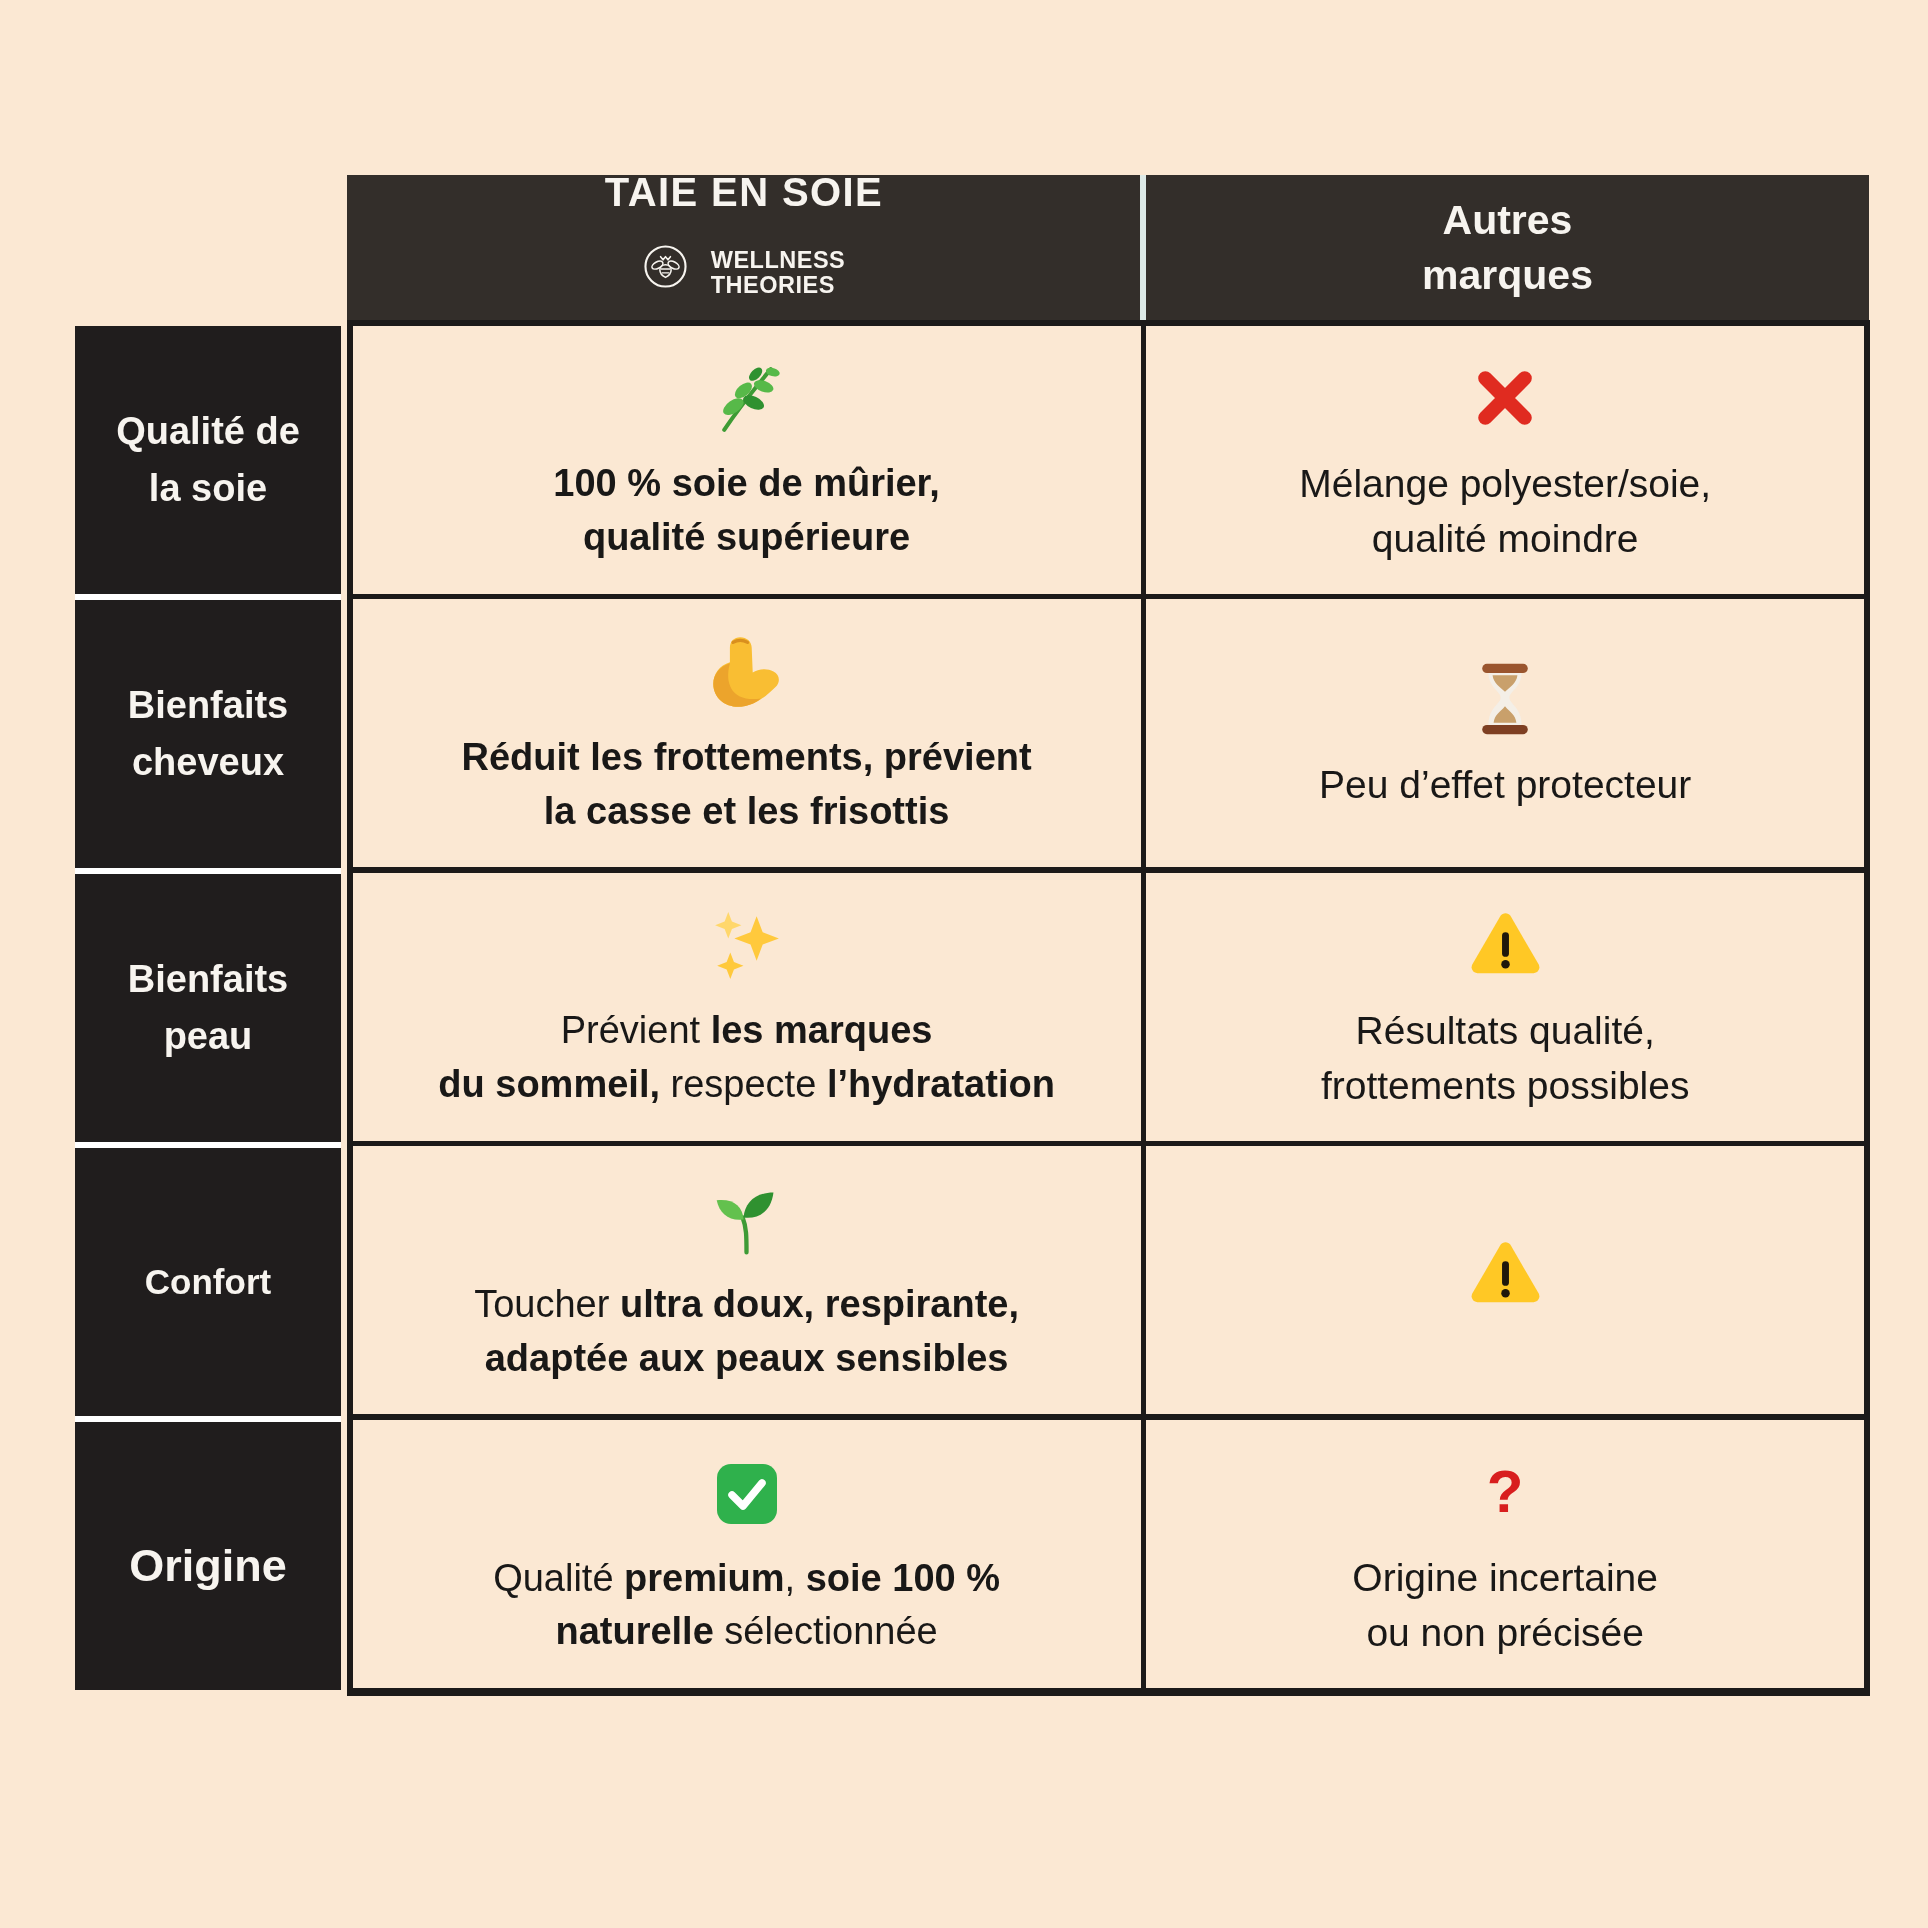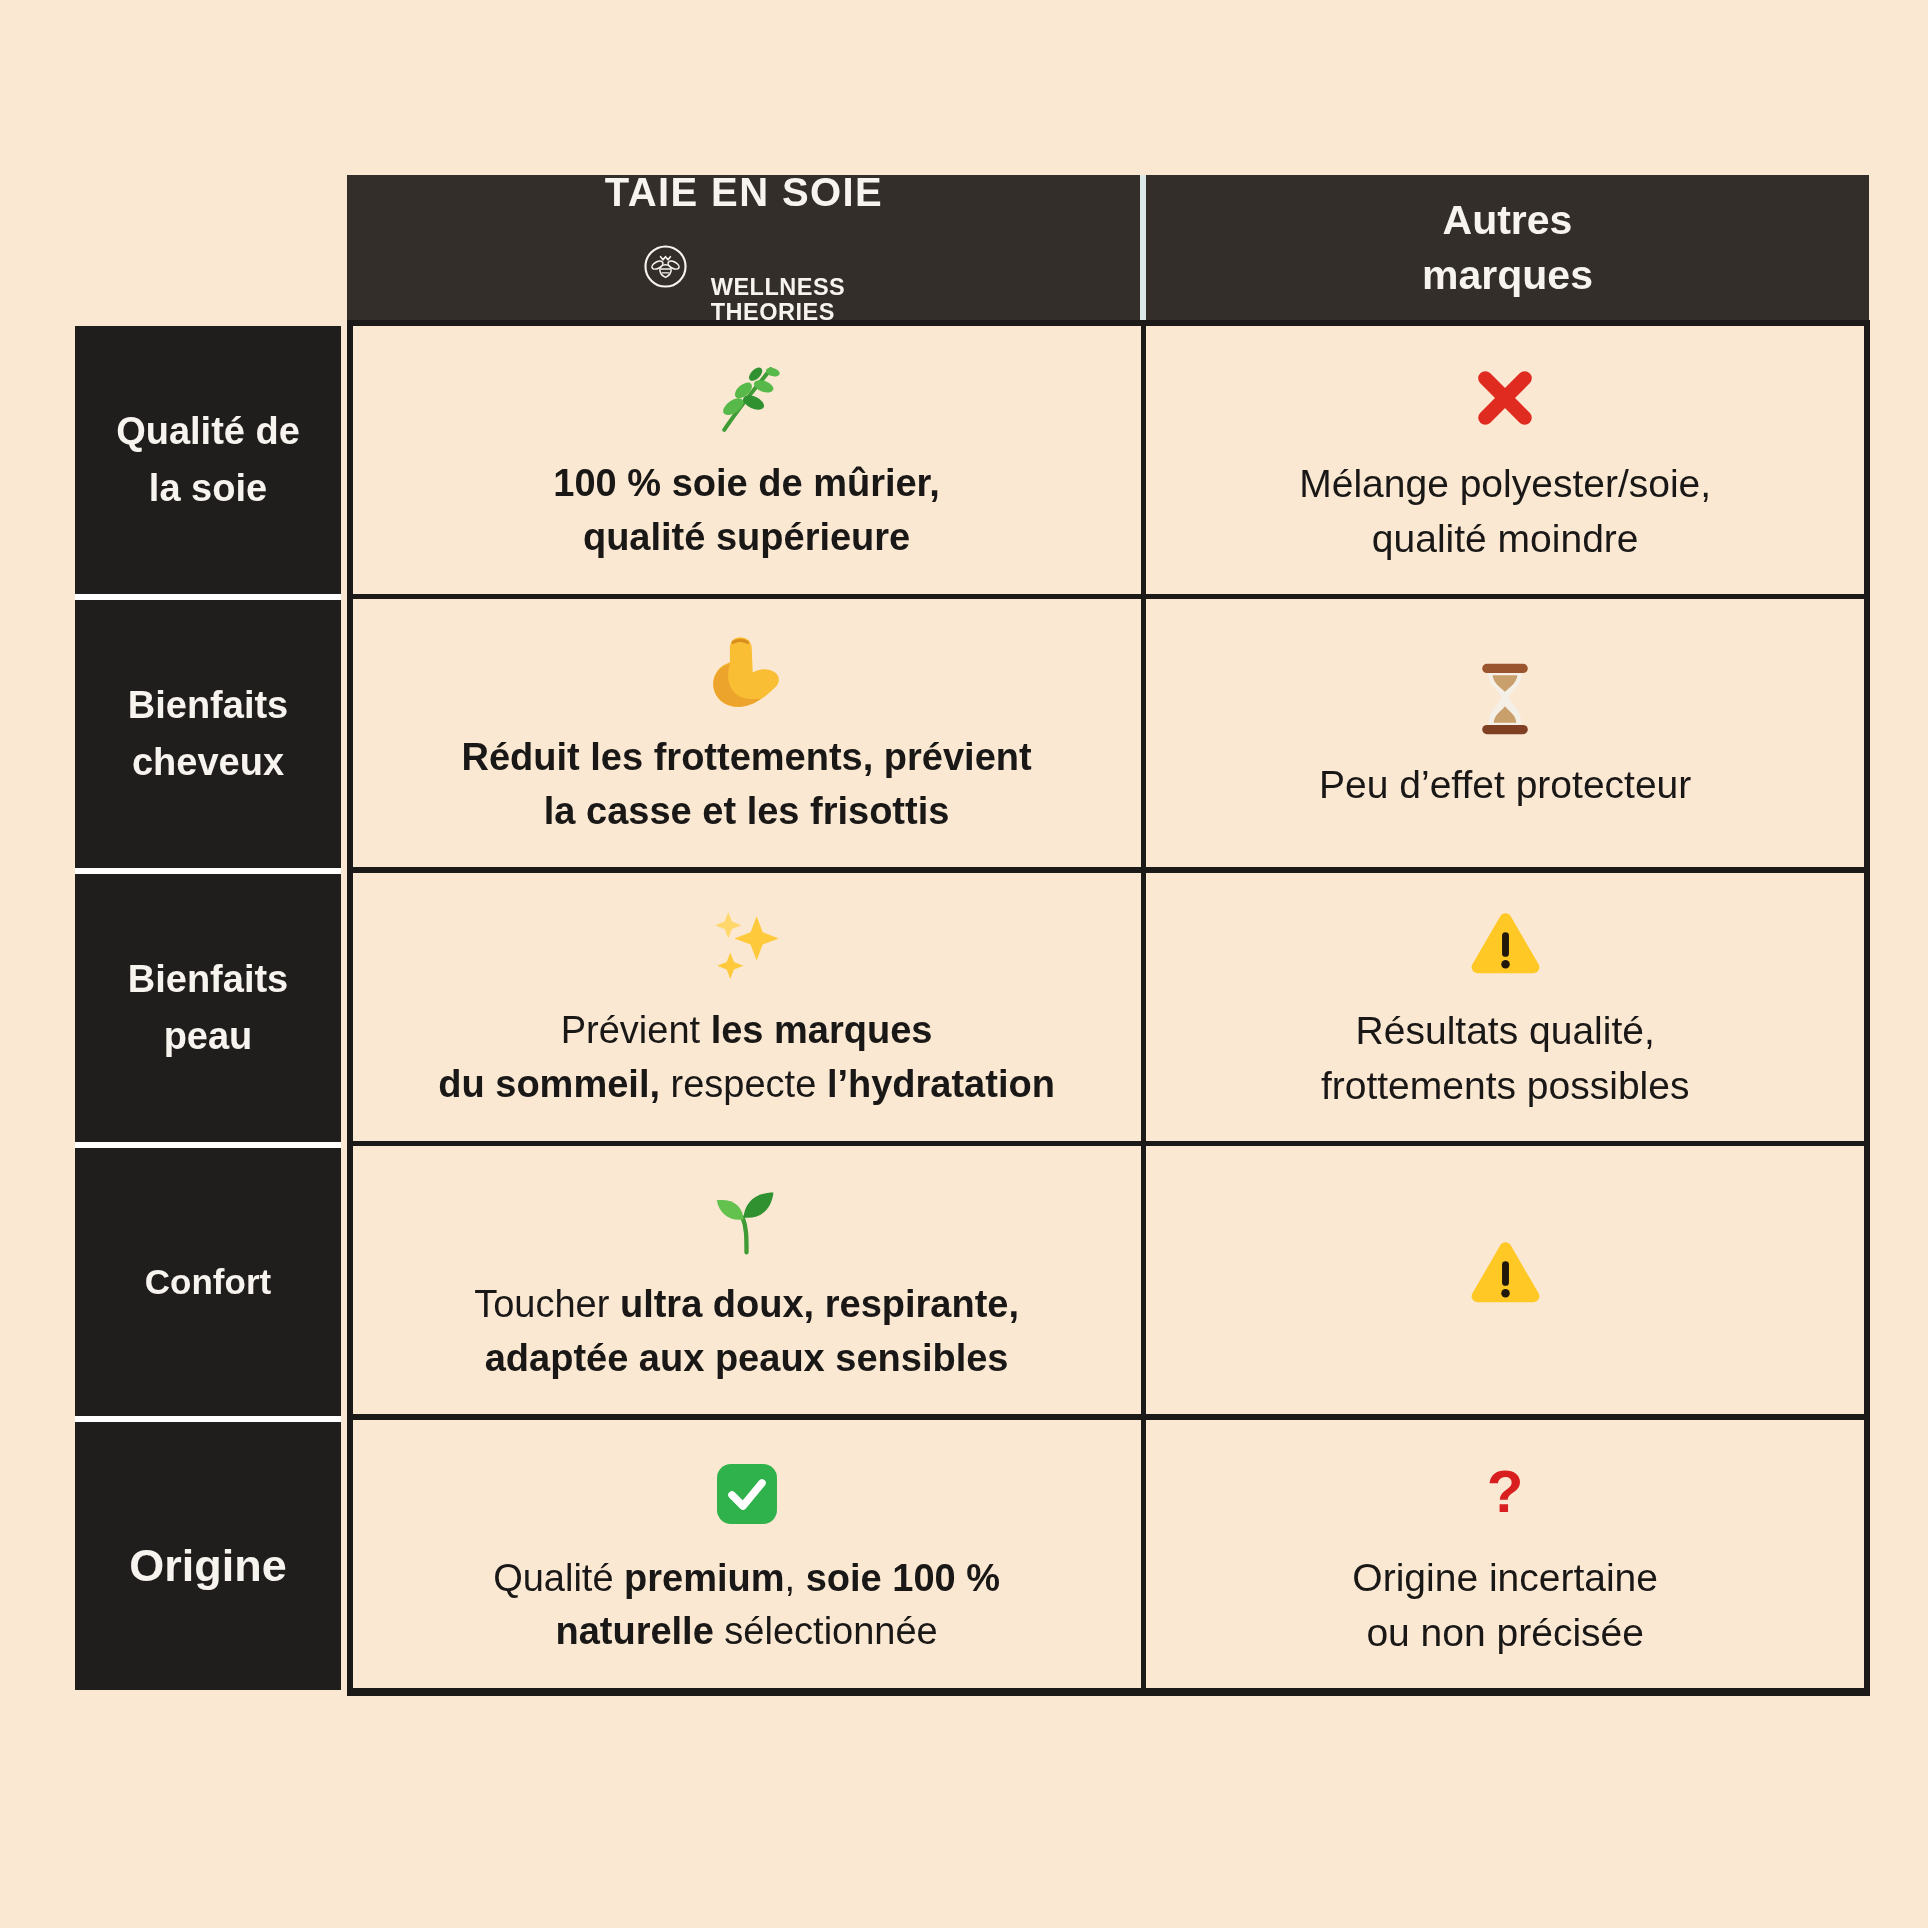--- a/index.html
+++ b/index.html
@@ -16,21 +16,21 @@
     display:flex;flex-direction:column;align-items:center;justify-content:center;
     color:var(--text-light,#F7F4EF);
   }
   .header-brand{left:347px;width:794px;gap:6.6px;}
   .header-others{left:1146px;width:723px;}
   .header-divider{
     position:absolute;left:1140px;top:175px;width:5.6px;height:145px;
     background:var(--header-divider,#DDE9E6);
   }
   .brand-title{font-size:40px;font-weight:bold;letter-spacing:1.4px;}
-  .brand-logo{display:flex;align-items:flex-end;gap:23px;}
+  .brand-logo{display:flex;align-items:center;gap:23px;}
   .logo-icon svg{width:45px;height:45px;display:block;}
   .logo-text{font-size:23.5px;font-weight:bold;line-height:1.06;letter-spacing:0.5px;text-align:left;}
   .others-title{font-size:41px;font-weight:bold;line-height:1.32;text-align:center;white-space:pre-line;}
   
   .label-col{
     position:absolute;left:75px;top:326px;width:266px;height:1364px;
     background:var(--label-gap,#FFFFFF);
   }
   .label-box{
     position:absolute;left:0;width:266px;height:268px;

